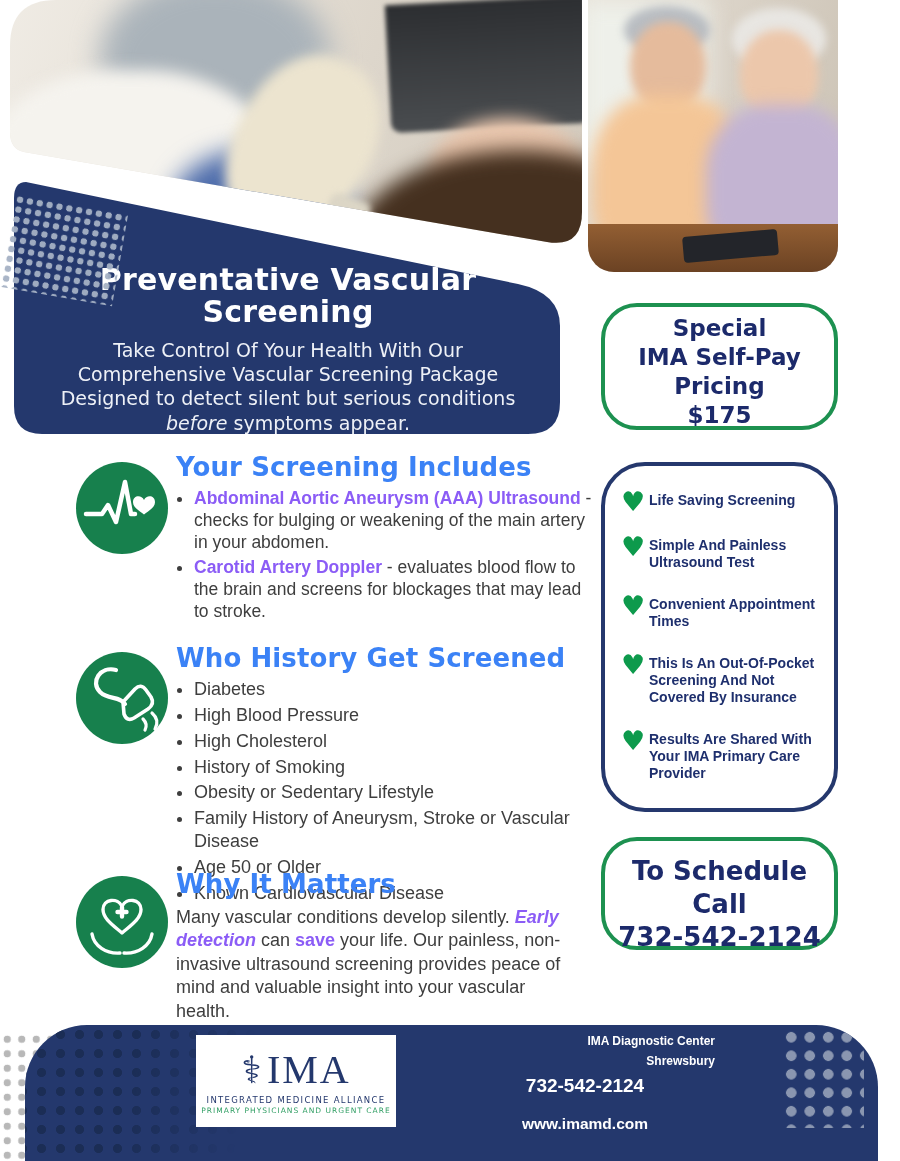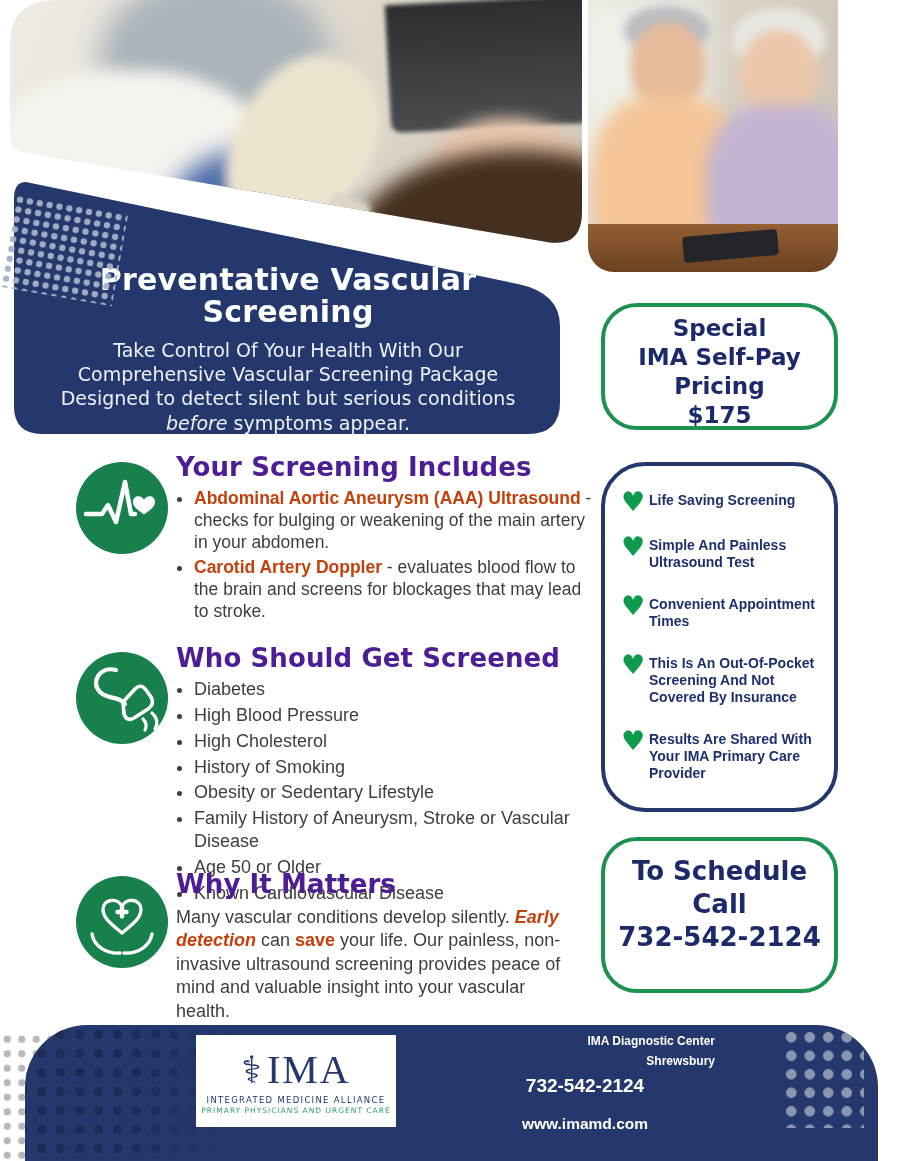--- a/index.html
+++ b/index.html
@@ -46,42 +46,42 @@
   .panel-text h1{margin:0;font-size:30px;line-height:1.08;font-weight:700;letter-spacing:.2px;}
   .hero-subtitle{margin-top:9px;font-size:19px;line-height:1.28;color:#eef1f7;font-weight:400;}
   .halftone-dots{left:16px;top:194px;width:114px;height:94px;transform:rotate(10deg);transform-origin:0 0;
     background-image:radial-gradient(circle,rgba(165,177,196,.95) 3px,transparent 3.6px);
     background-size:10px 10px;z-index:5;}
 
   
   .icon-circle{width:92px;height:92px;border-radius:50%;background:#17804d;display:flex;
     align-items:center;justify-content:center;}
   .ic1{left:76px;top:462px;} .ic2{left:76px;top:652px;} .ic3{left:76px;top:876px;}
-  .sec-heading{left:176px;font-size:26px;font-weight:700;color:#4c1d95;letter-spacing:.1px;}
+  .sec-heading{left:176px;font-size:26px;font-weight:700;color:#3b82f6;letter-spacing:.1px;}
   .h-screening{top:452px;} .h-who{top:643px;} .h-why{top:869px;}
   .sec-list{left:176px;width:400px;margin:0;padding-left:18px;color:#3e3e3e;}
   .sec-list li{margin-bottom:3px;}
   .list-screening{top:487px;font-size:17.5px;line-height:1.26;font-family:"Liberation Sans",sans-serif;}
   .list-who{top:678px;font-size:18px;line-height:1.27;font-family:"Liberation Sans",sans-serif;}
-  .sec-list .b, .why-para .b{color:#c2410c;}
+  .sec-list .b, .why-para .b{color:#8b5cf6;}
   .why-para{left:176px;top:906px;width:402px;font-size:18px;line-height:1.3;color:#3e3e3e;
     font-family:"Liberation Sans",sans-serif;}
 
   
   .rbox{left:601px;width:237px;background:#fff;box-sizing:border-box;text-align:center;}
   .pricing-box{top:303px;height:127px;border:4px solid #1d9150;border-radius:36px;
     font-size:23px;font-weight:700;color:#1c2a6b;line-height:29px;padding-top:7px;}
   .benefits-box{top:462px;height:350px;border:4px solid #25386d;border-radius:44px;
     display:flex;flex-direction:column;justify-content:space-between;
     padding:26px 10px 26px 16px;text-align:left;}
   .benefit-item{display:flex;align-items:flex-start;}
   .benefit-item .heart{font-size:27px;line-height:20px;color:#0d9a4c;width:28px;flex:0 0 28px;}
   .benefit-item .btext{font-family:"Liberation Sans",sans-serif;font-size:14px;font-weight:700;
     color:#1e2f6d;line-height:1.22;white-space:nowrap;}
-  .schedule-box{top:837px;height:156px;border:4px solid #1d9150;border-radius:36px;
+  .schedule-box{top:837px;height:113px;border:4px solid #1d9150;border-radius:36px;
     font-size:26px;font-weight:700;color:#1c2a6b;line-height:33px;padding-top:14px;}
 
   
   .gray-dots{left:0;top:1032px;width:88px;height:129px;
     background-image:radial-gradient(circle,#b8b8b8 3.4px,transparent 4px);background-size:14.5px 14.5px;
     -webkit-mask-image:linear-gradient(to right,#000 55%,transparent 95%);
     mask-image:linear-gradient(to right,#000 55%,transparent 95%);}
   .footer{left:25px;top:1025px;width:853px;height:136px;background:#24386d;
     border-radius:62px 62px 0 0;overflow:hidden;}
   .footer-dots-left{position:absolute;left:-12px;top:0;width:280px;height:136px;
@@ -156,21 +156,21 @@
     </ul>
 
   <div class="abs icon-circle ic2">
     <svg width="92" height="92" viewBox="0 0 92 92" fill="none" stroke="#ffffff" stroke-linecap="round" stroke-linejoin="round">
       <path d="M40 18 C 24 14 14 30 24 40 C 32 48 44 44 49 52" stroke-width="4.2"></path>
       <path d="M47 50 L59 37 Q65 31 70 38 L75 45 Q79 52 72 57 L58 66 Q51 70 48 62 Z" stroke-width="3.6"></path>
       <path d="M67 67 q5 5 2 11" stroke-width="3.2"></path>
       <path d="M76 61 q8 7 3 16" stroke-width="3.2"></path>
     </svg>
   </div>
-  <div class="abs sec-heading h-who">Who Should Get Screened</div>
+  <div class="abs sec-heading h-who">Who History Get Screened</div>
   <ul class="abs sec-list list-who">
       <li>Diabetes</li>
       <li>High Blood Pressure</li>
       <li>High Cholesterol</li>
       <li>History of Smoking</li>
       <li>Obesity or Sedentary Lifestyle</li>
       <li>Family History of Aneurysm, Stroke or Vascular Disease</li>
       <li>Age 50 or Older</li>
       <li>Known Cardiovascular Disease</li>
     </ul>

